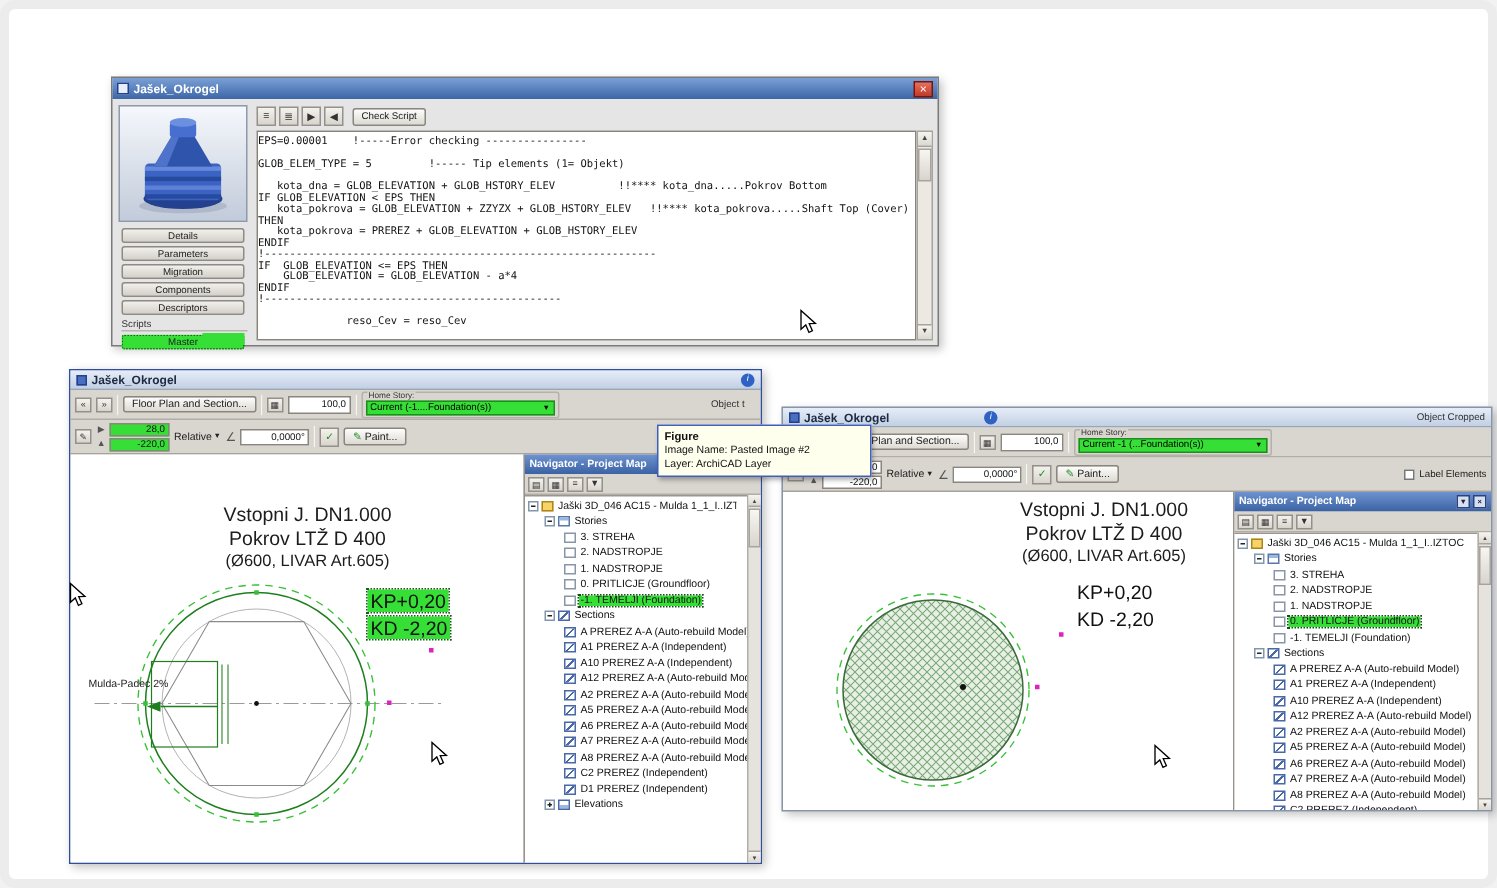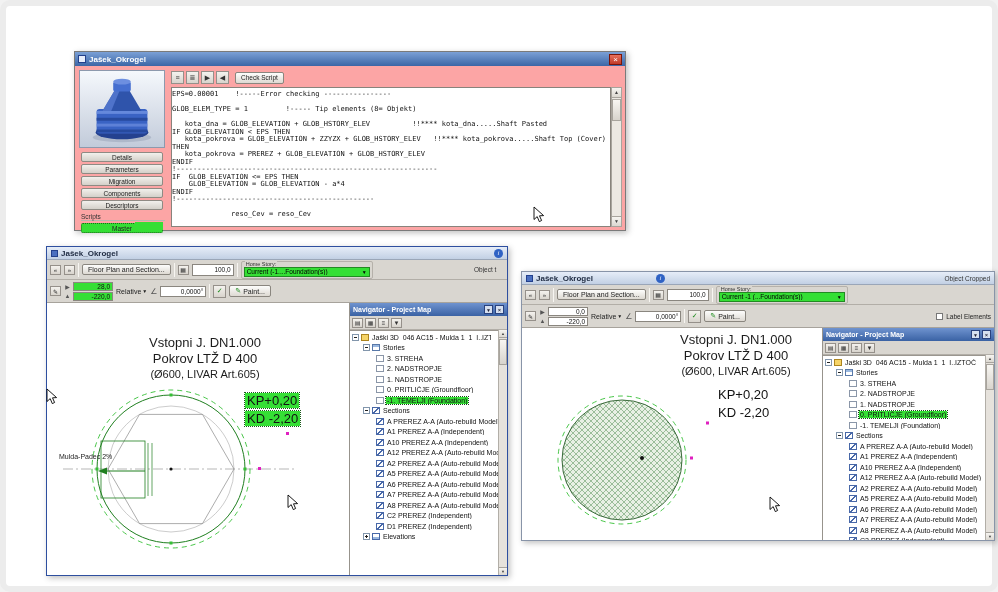--- a/index.html
+++ b/index.html
@@ -1,21 +1,21 @@
 <!DOCTYPE html>
 <html><head>
 <meta charset="utf-8">
 <style>
   * { margin:0; padding:0; box-sizing:border-box; }
   html,body { width:998px; height:592px; }
   body { font-family:"Liberation Sans", sans-serif; background:#f2f2f2; position:relative; overflow:hidden; }
   #stage { position:absolute; inset:0; background:#ffffff; border:6px solid #ececec; border-radius:10px; }
 
   
-  .win { position:absolute; background:#fca5a5; box-shadow:2px 2px 6px rgba(0,0,0,.25); }
+  .win { position:absolute; background:#e5e5e5; box-shadow:2px 2px 6px rgba(0,0,0,.25); }
   .ibx { width:13px; height:13px; flex:none; background:linear-gradient(#f4f2ee,#d8d4cd); border:1px solid #95908a;
          display:flex; align-items:center; justify-content:center; font-size:7px; color:#333; }
   .ibx.small { width:11px; height:10px; font-size:6px; }
   .rbtn { background:linear-gradient(#fdfdfc,#ddd9d2); border:1px solid #8a867f; border-radius:2px; font-size:7px;
           padding:1px 5px; color:#222; display:flex; align-items:center; gap:2px; white-space:nowrap; }
   .vsep { width:1px; height:14px; background:#aeaaa3; border-right:1px solid #f7f5f1; flex:none; }
   .field { background:#fff; border:1px solid #8a867f; font-size:6.5px; display:flex; align-items:center;
            justify-content:flex-end; padding:0 2px; color:#111; }
   .green { background:#35df35 !important; }
   .clip { overflow:hidden; white-space:nowrap; }
@@ -186,23 +186,23 @@
             </span>
           <span class="ibx">
               <span>◀</span>
             </span>
           <button class="rbtn chkscript">Check Script</button>
         </div>
         <div class="code">
 
         <div class="codeline">EPS=0.00001    !-----Error checking ----------------</div>
             <div class="codeline"></div>
-            <div class="codeline">GLOB_ELEM_TYPE = 1         !----- Tip elements (8= Objekt)</div>
+            <div class="codeline">GLOB_ELEM_TYPE = 5         !----- Tip elements (1= Objekt)</div>
             <div class="codeline"></div>
-            <div class="codeline">   kota_dna = GLOB_ELEVATION + GLOB_HSTORY_ELEV          !!**** kota_dna.....Shaft Pasted</div>
+            <div class="codeline">   kota_dna = GLOB_ELEVATION + GLOB_HSTORY_ELEV          !!**** kota_dna.....Pokrov Bottom</div>
             <div class="codeline">IF GLOB_ELEVATION &lt; EPS THEN</div>
             <div class="codeline">   kota_pokrova = GLOB_ELEVATION + ZZYZX + GLOB_HSTORY_ELEV   !!**** kota_pokrova.....Shaft Top (Cover)</div>
             <div class="codeline">THEN</div>
             <div class="codeline">   kota_pokrova = PREREZ + GLOB_ELEVATION + GLOB_HSTORY_ELEV</div>
             <div class="codeline">ENDIF</div>
             <div class="codeline">!--------------------------------------------------------------</div>
             <div class="codeline">IF  GLOB_ELEVATION &lt;= EPS THEN</div>
             <div class="codeline">    GLOB_ELEVATION = GLOB_ELEVATION - a*4</div>
             <div class="codeline">ENDIF</div>
             <div class="codeline">!-----------------------------------------------</div>
@@ -651,20 +651,25 @@
         </div>
         <div class="nav-sb">
           <div class="sbarrow">▲</div>
           <div class="thumb"></div>
           <div class="sbarrow bottom">▼</div>
         </div>
       </div>
     </div>
   </div>
 
+  <div id="tooltip">
+    <div class="tt-title">Figure</div>
+    <div class="tt-line">Image Name: Pasted Image  #2</div>
+    <div class="tt-line">Layer: ArchiCAD Layer</div>
+  </div>
 
   <div class="cursor" style="left:527px; top:200px">
     <svg width="12" height="18" viewBox="0 0 12 18">
         <path d="M1,1 L1,13.5 L4.2,10.6 L6.3,15.6 L8.6,14.5 L6.5,9.8 L10.6,9.6 Z" fill="#fff" stroke="#000" stroke-width="0.9"></path>
       </svg>
   </div>
   <div class="cursor" style="left:281px; top:488px">
     <svg width="12" height="18" viewBox="0 0 12 18">
         <path d="M1,1 L1,13.5 L4.2,10.6 L6.3,15.6 L8.6,14.5 L6.5,9.8 L10.6,9.6 Z" fill="#fff" stroke="#000" stroke-width="0.9"></path>
       </svg>

